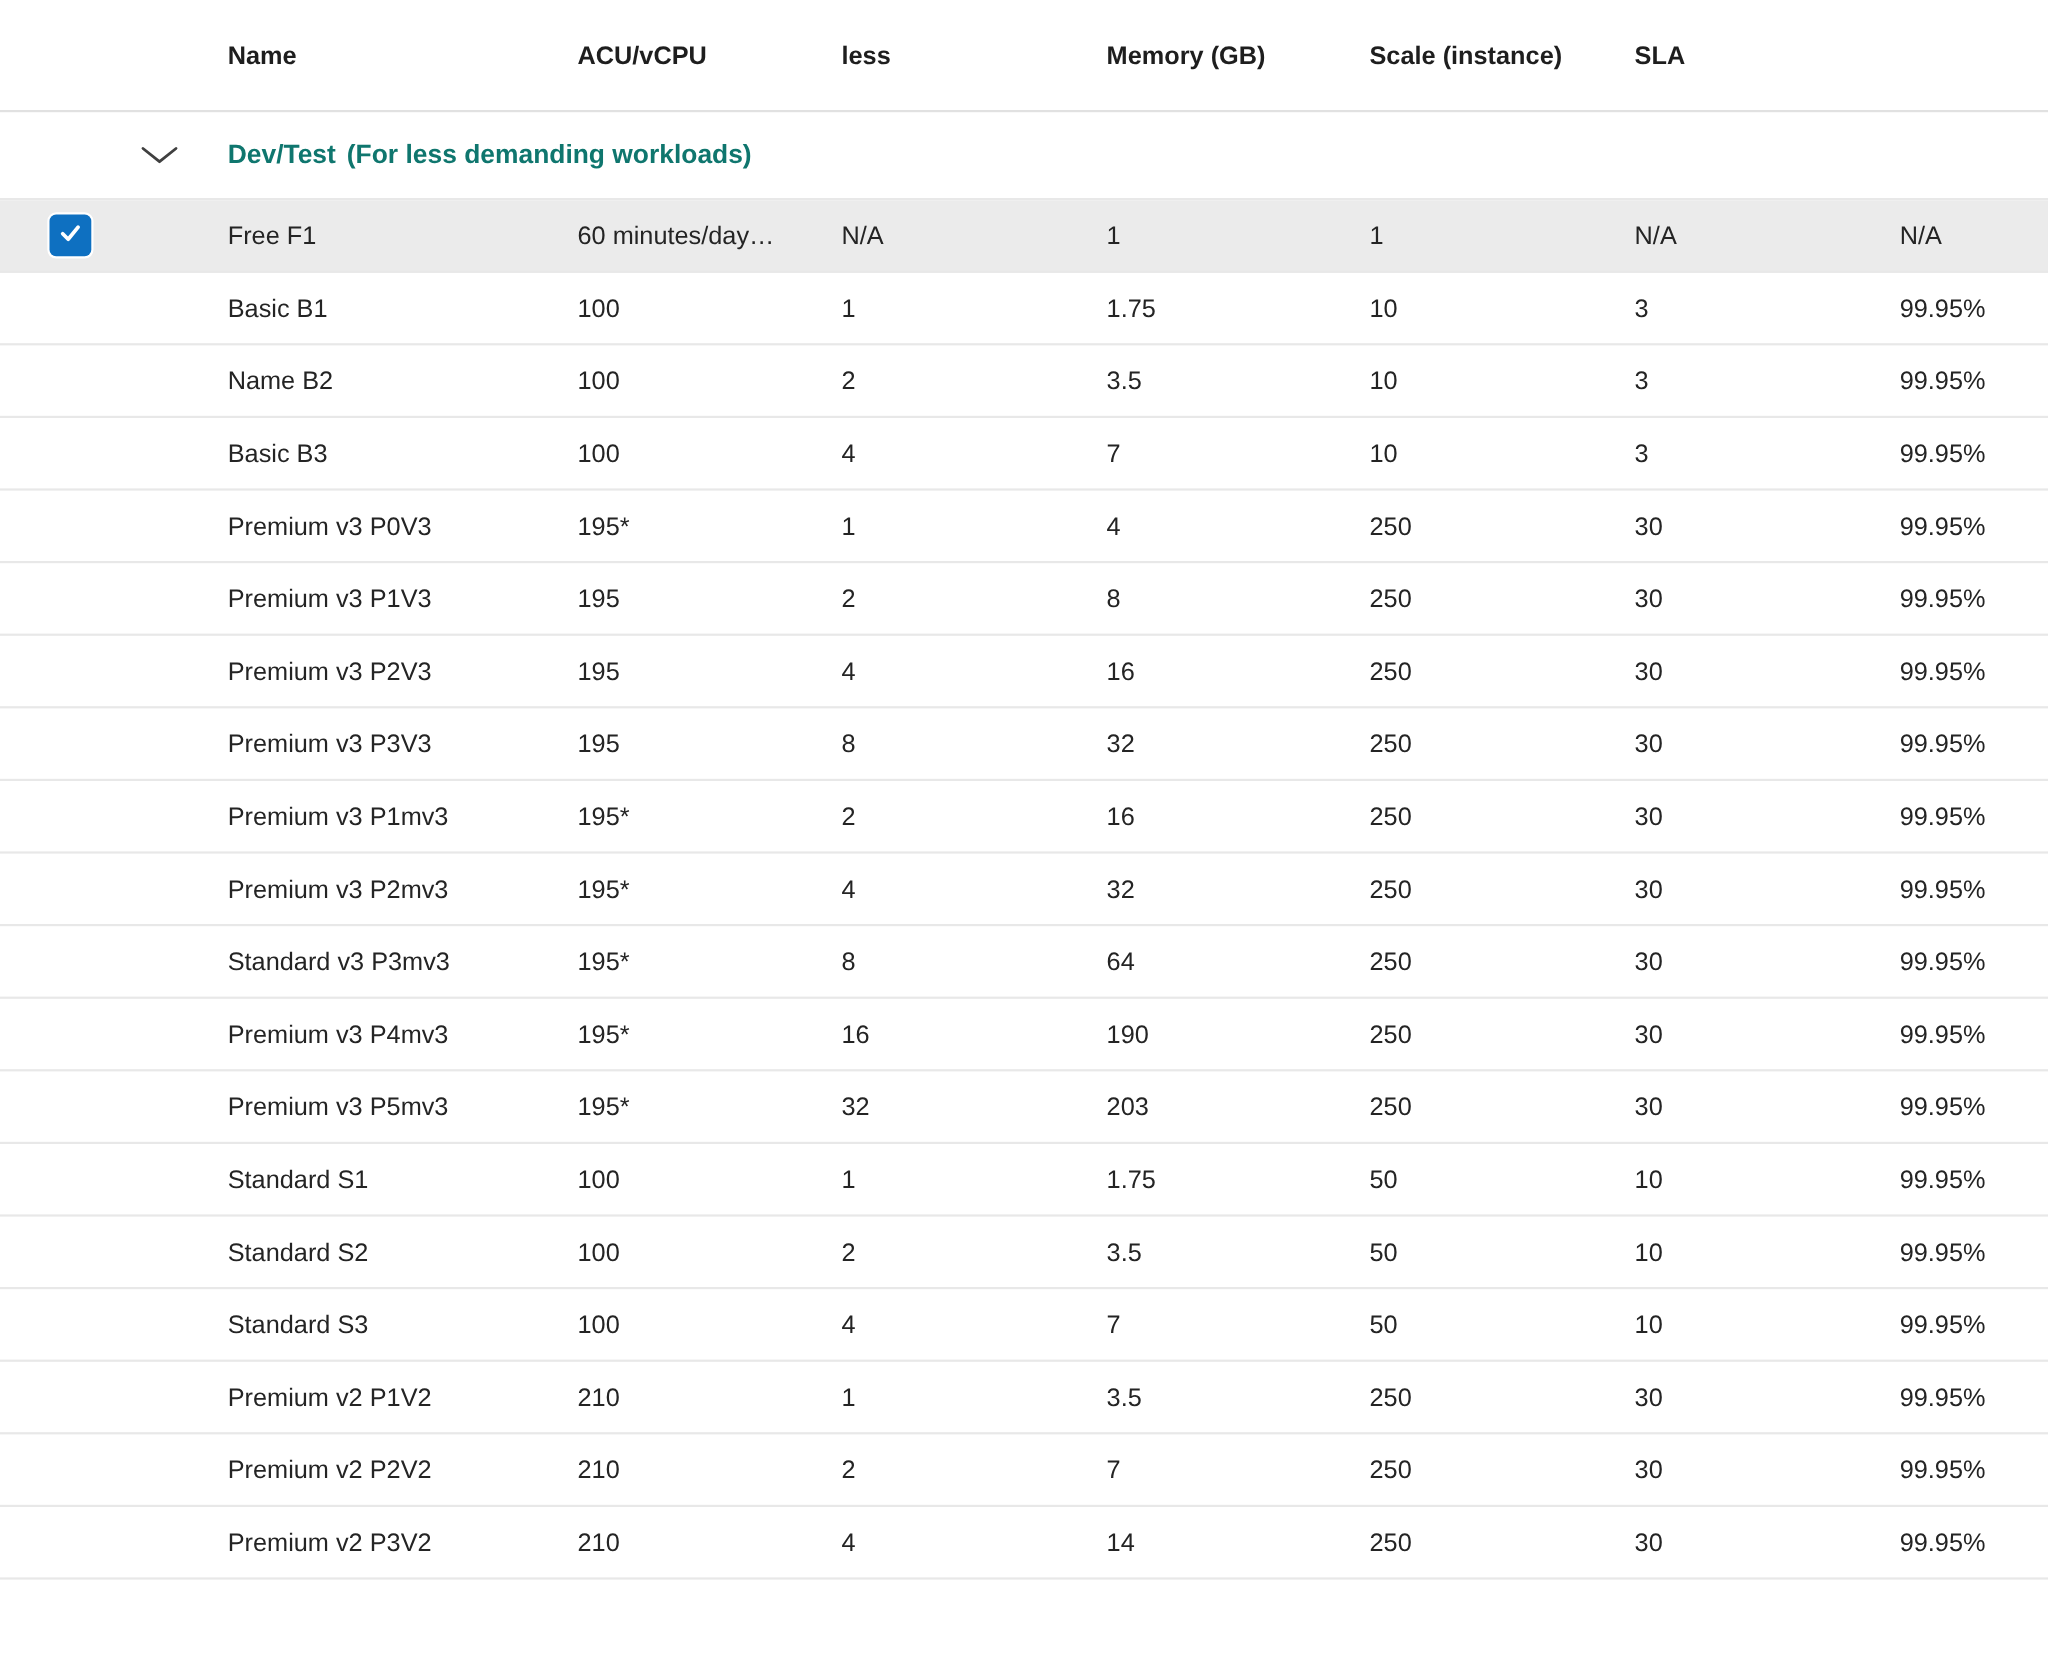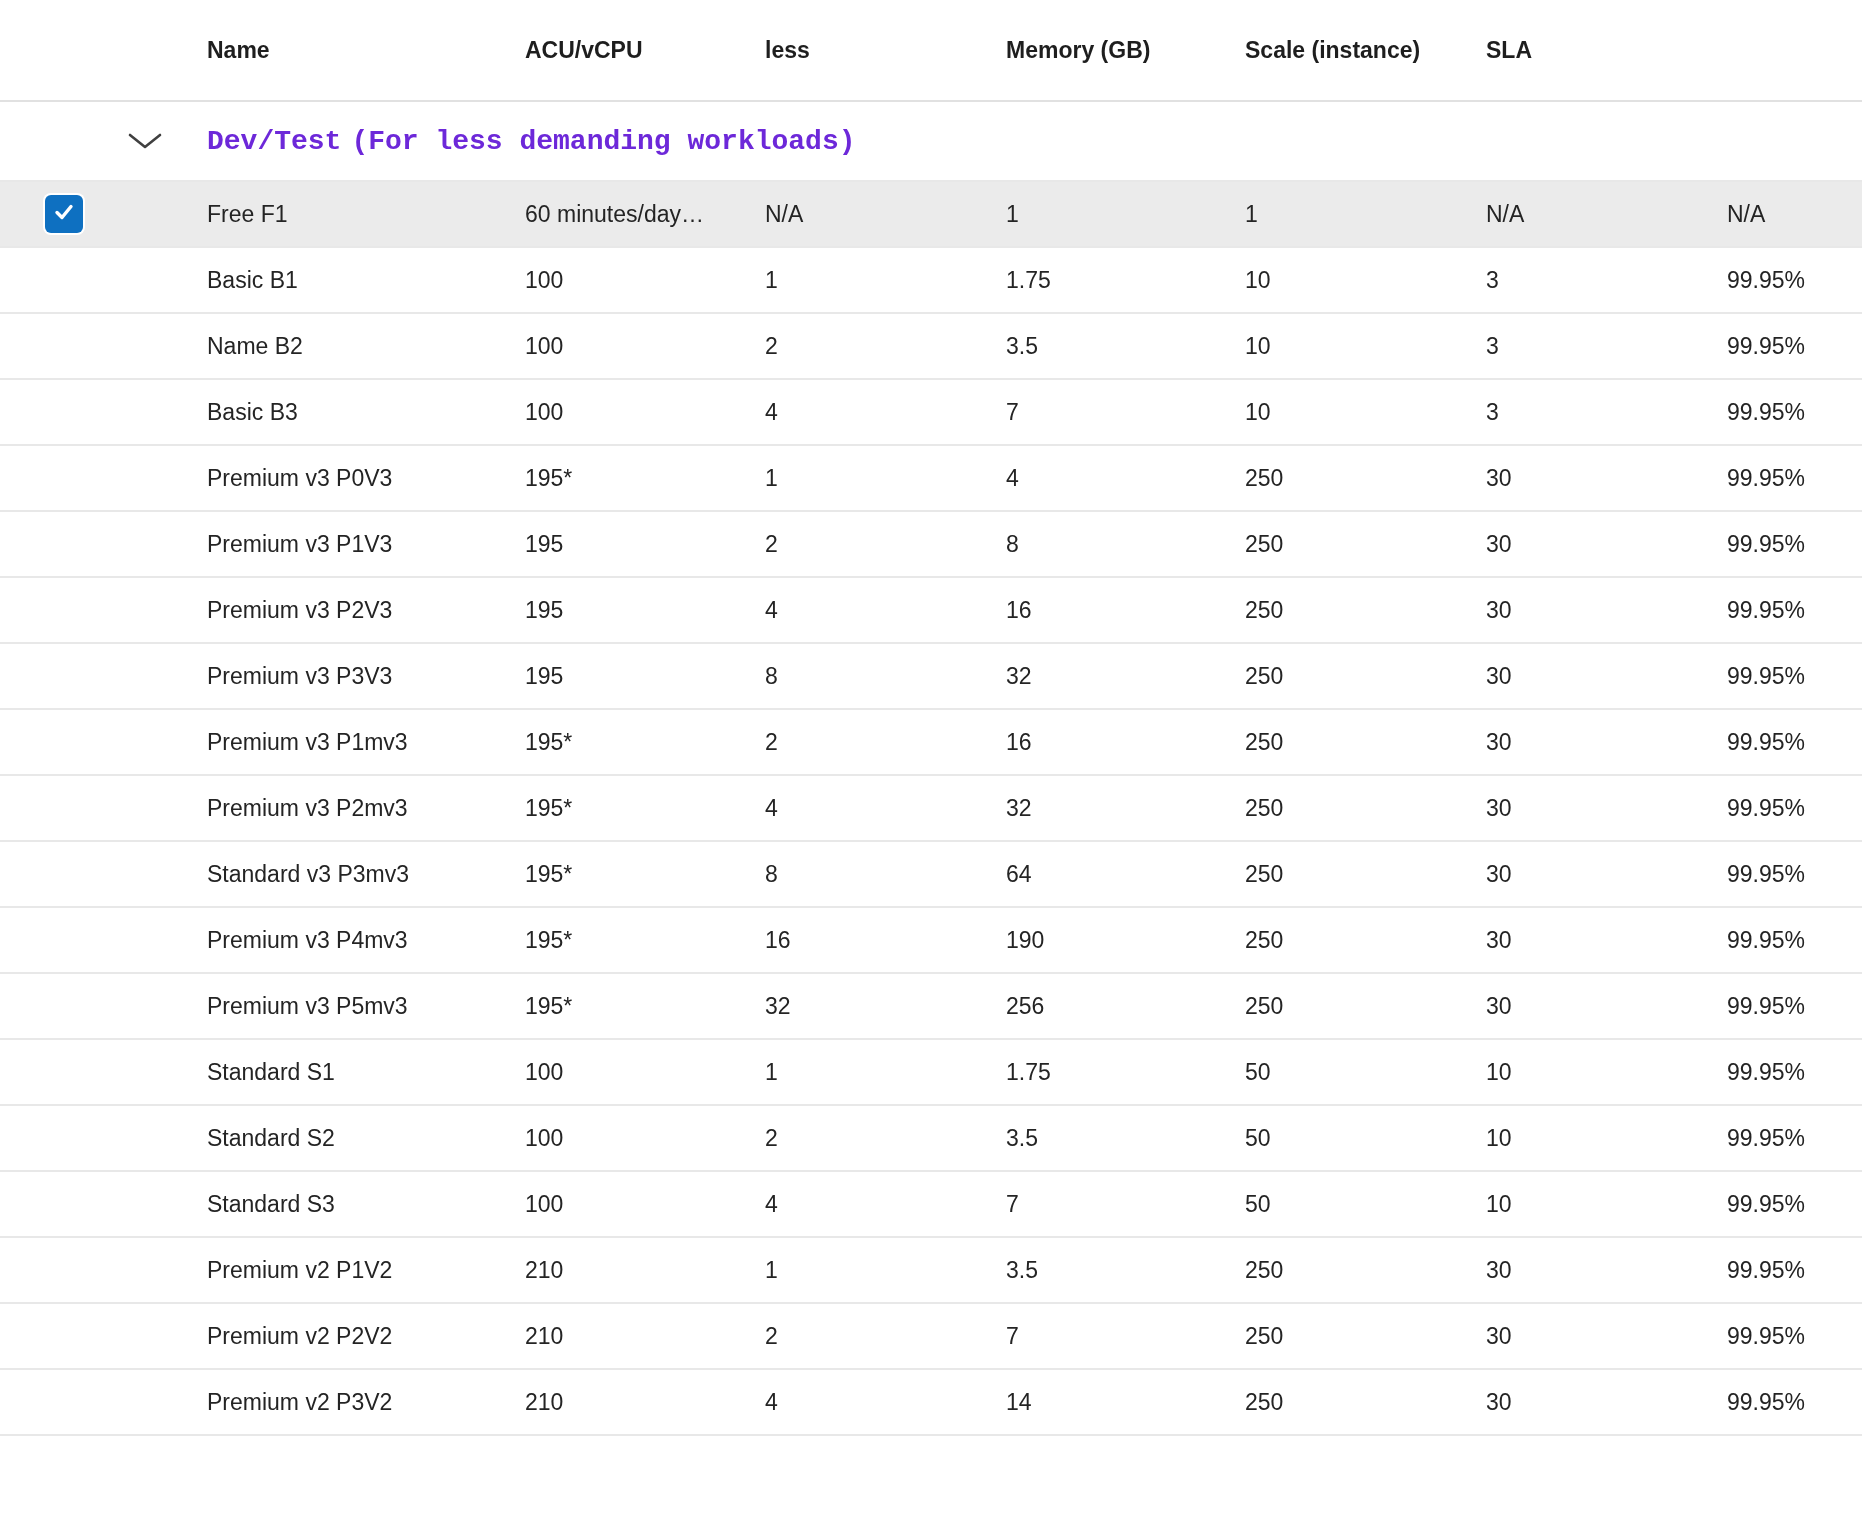--- a/index.html
+++ b/index.html
@@ -37,21 +37,21 @@
     border-bottom:2px solid var(--divider,#e8e8e8);
     display:grid;
     grid-template-columns:207px 1fr;
     align-items:center;
     cursor:pointer;
   }
   .group-chevron{
     margin-left:128px;width:34px;height:20px;
     display:flex;align-items:center;justify-content:center;
   }
-  .group-title{font-size:28px;font-weight:700;color:#6d28d9;font-family:Liberation Mono, monospace;}
+  .group-title{font-size:24px;font-weight:700;color:#0f766e;}
   .group-title .group-desc{margin-left:10px;}
   .data-row{
     height:66px;
     border-bottom:2px solid var(--divider,#e8e8e8);
     cursor:pointer;
   }
   .data-row.selected{background:var(--selected-row-bg,#ebebeb);}
   .cell{
     font-size:23px;font-weight:400;color:var(--text,#242424);
     white-space:nowrap;overflow:hidden;text-overflow:ellipsis;
@@ -255,21 +255,21 @@
         <div class="cell col-sla">99.95%</div>
       </div>
       <div class="grid-row data-row">
     <div class="select-cell">
       
     </div>
 
   <div class="cell col-name">Premium v3 P5mv3</div>
         <div class="cell col-acu">195*</div>
         <div class="cell col-vcpu">32</div>
-        <div class="cell col-memory">256</div>
+        <div class="cell col-memory">203</div>
         <div class="cell col-storage">250</div>
         <div class="cell col-scale">30</div>
         <div class="cell col-sla">99.95%</div>
       </div>
       <div class="grid-row data-row">
     <div class="select-cell">
       
     </div>
 
   <div class="cell col-name">Standard S1</div>

